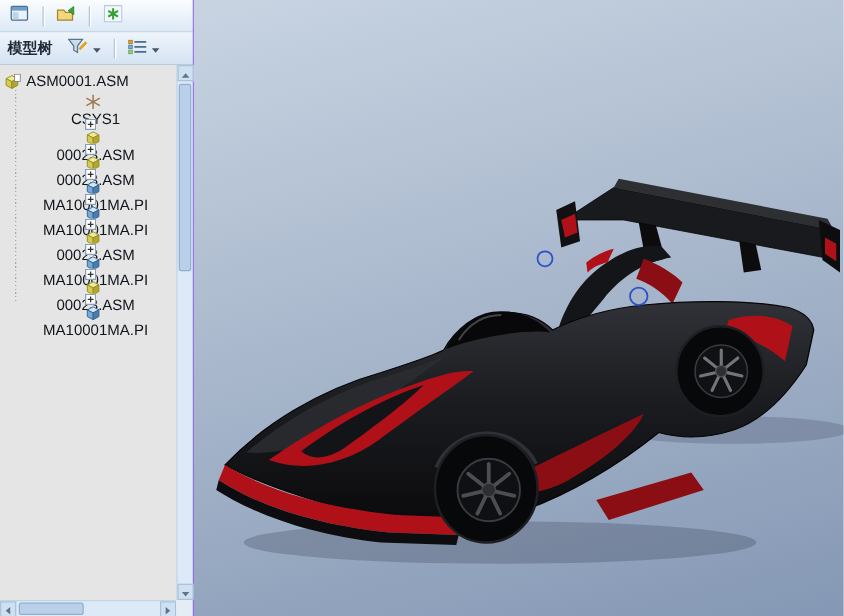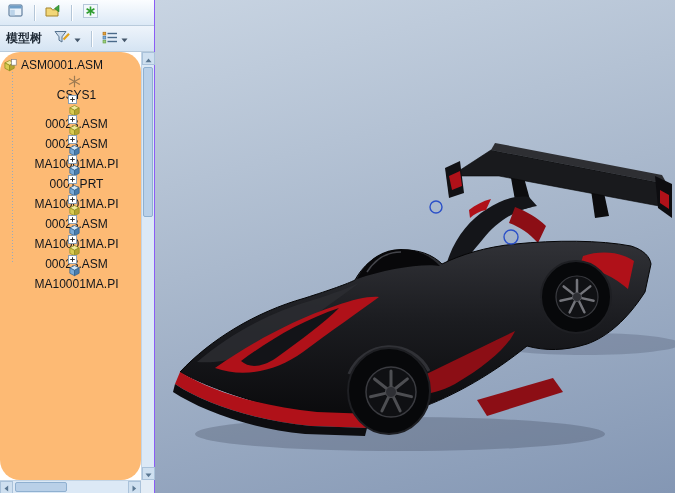--- a/index.html
+++ b/index.html
@@ -31,21 +31,21 @@
     position:absolute;left:0;top:26px;right:0;height:26px;
     background:linear-gradient(#eef4fb,#d5e4f3);
     border-bottom:1px solid #b9cbdc;
     display:flex;align-items:center;padding:0 6px;box-sizing:border-box;
   }
   .header-title{font-weight:bold;color:#1f2a36;margin-right:8px;white-space:nowrap;}
   .hdr-btn{display:flex;align-items:center;gap:3px;padding:2px 3px;border:1px solid transparent;border-radius:2px;}
 
   .tree-area{
     position:absolute;left:0;top:52px;right:13px;bottom:13px;
-    background:#fdba74;overflow:hidden;padding-top:3px;border-radius:20px;
+    background:#e5e5e5;overflow:hidden;padding-top:3px;
   }
   .tree-row{height:20px;display:flex;align-items:center;white-space:nowrap;}
   .tree-row.root{padding-left:3px;}
   .children{position:relative;}
   .children::before{
     content:"";position:absolute;left:12px;top:-3px;bottom:12px;width:1px;
     background-image:repeating-linear-gradient(to bottom,#9aaabb 0 1px,transparent 1px 3px);
   }
   .tree-row.child{padding-left:8px;flex-direction:column;}
   .expander{position:relative;z-index:1;width:9px;height:9px;display:inline-flex;margin-right:4px;background:#fff;flex:none;}
@@ -214,37 +214,20 @@
               </svg>
             </span>
             <span class="tree-icon">
               <svg width="13" height="13" viewBox="0 0 14 14">
                 <polygon points="2,4.2 7,1.6 12,4.2 7,6.8" fill="#d3e6f7" stroke="#32648f" stroke-width="0.8"></polygon>
                 <polygon points="2,4.2 7,6.8 7,12.6 2,10" fill="#79a9d6" stroke="#32648f" stroke-width="0.8"></polygon>
                 <polygon points="12,4.2 7,6.8 7,12.6 12,10" fill="#4a7cac" stroke="#32648f" stroke-width="0.8"></polygon>
               </svg>
             </span>
             <span class="tree-label">MA10001MA.PI</span>
-          </div>
-          <div class="tree-row child">
-            <span class="expander">
-              <svg width="9" height="9" viewBox="0 0 9 9">
-                <rect x="0.5" y="0.5" width="8" height="8" fill="#ffffff" stroke="#8aa0b4"></rect>
-                <line x1="2.2" y1="4.5" x2="6.8" y2="4.5" stroke="#333" stroke-width="1"></line>
-                <line x1="4.5" y1="2.2" x2="4.5" y2="6.8" stroke="#333" stroke-width="1"></line>
-              </svg>
-            </span>
-            <span class="tree-icon">
-              <svg width="13" height="13" viewBox="0 0 14 14">
-                <polygon points="2,4.2 7,1.6 12,4.2 7,6.8" fill="#d3e6f7" stroke="#32648f" stroke-width="0.8"></polygon>
-                <polygon points="2,4.2 7,6.8 7,12.6 2,10" fill="#79a9d6" stroke="#32648f" stroke-width="0.8"></polygon>
-                <polygon points="12,4.2 7,6.8 7,12.6 12,10" fill="#4a7cac" stroke="#32648f" stroke-width="0.8"></polygon>
-              </svg>
-            </span>
-            <span class="tree-label">0001.PRT</span>
           </div>
           <div class="tree-row child">
             <span class="expander">
               <svg width="9" height="9" viewBox="0 0 9 9">
                 <rect x="0.5" y="0.5" width="8" height="8" fill="#ffffff" stroke="#8aa0b4"></rect>
                 <line x1="2.2" y1="4.5" x2="6.8" y2="4.5" stroke="#333" stroke-width="1"></line>
                 <line x1="4.5" y1="2.2" x2="4.5" y2="6.8" stroke="#333" stroke-width="1"></line>
               </svg>
             </span>
             <span class="tree-icon">

